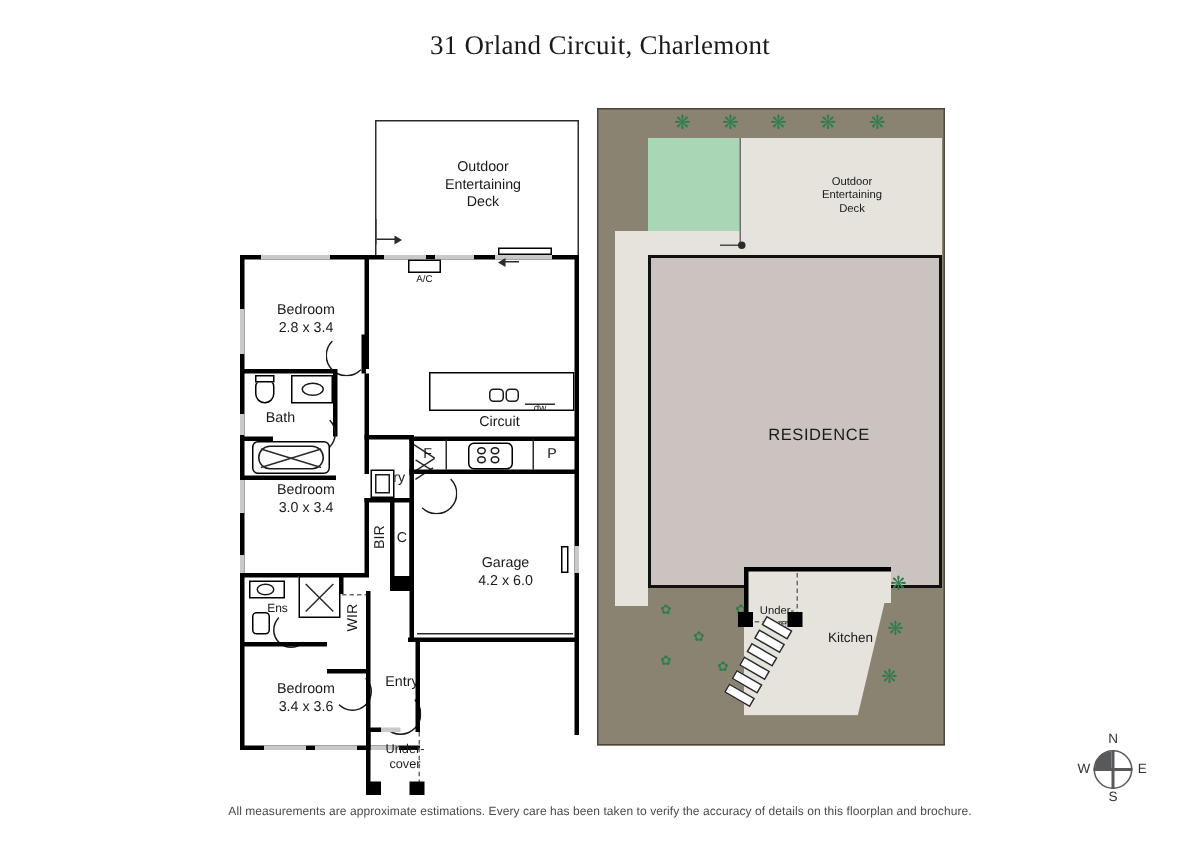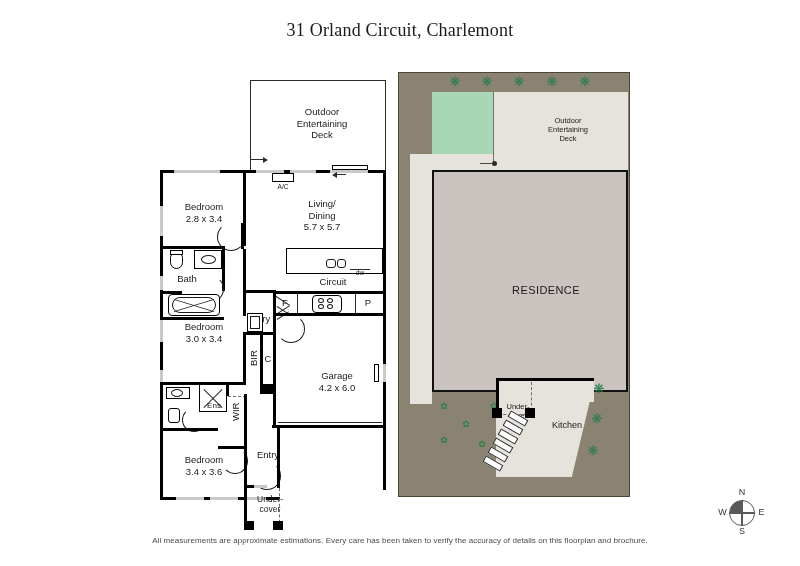--- a/index.html
+++ b/index.html
@@ -28,21 +28,21 @@
   }
 
   
   .plan{position:absolute;}
   .wall{position:absolute;background:#000;}
   .thin{position:absolute;background:#2b2b2b;}
   .wl{position:absolute;border:1px solid #000;background:#fff;box-sizing:border-box;}
   .win{position:absolute;background:#c9c9c9;}
   .blk{position:absolute;background:#000;}
   .lbl{position:absolute;text-align:center;font-size:9.5px;line-height:11px;color:#1a1a1a;white-space:nowrap;}
-  .lbl.sm{font-size:8px;line-height:9px;margin-left:29px;}
+  .lbl.sm{font-size:8px;line-height:9px;}
   .lbl.xs{font-size:6.5px;line-height:7.5px;}
   .lbl.vert{writing-mode:vertical-rl;transform:rotate(180deg);white-space:nowrap;}
   .room{position:absolute;text-align:center;font-size:9.5px;line-height:11.5px;color:#1a1a1a;}
   .swing{position:absolute;border:1px solid #1a1a1a;border-radius:50%;
          border-right-color:transparent;border-top-color:transparent;background:transparent;}
   .dot{position:absolute;border:1px solid #1a1a1a;background:#fff;box-sizing:border-box;}
   .dash{position:absolute;border-left:1px dashed #6d6d6d;}
   .dashb{position:absolute;border-top:1px dashed #6d6d6d;}
 
   
@@ -127,25 +127,20 @@
 
     <div class="wall" style="left:83px;top:100px;width:2.5px;height:76px;"></div>
     <div class="wall" style="left:0px;top:176px;width:63px;height:2.5px;"></div>
     <div class="room" style="left:8px;top:131px;width:72px;">
       <span>Bedroom</span><br>
       <span>2.8 x 3.4</span>
     </div>
     <div class="swing" style="left:57px;top:153px;width:26px;height:26px;"></div>
     <div class="wall" style="left:81px;top:153px;width:2.5px;height:26px;"></div>
 
-    <div class="room" style="left:120px;top:128px;width:84px;">
-      <span>Living/</span><br>
-      <span>Dining</span><br>
-      <span>5.7 x 5.7</span>
-    </div>
 
     <div class="wl" style="left:10px;top:183px;width:13px;height:16px;border-radius:5px 5px 7px 7px;"></div>
     <div class="wl" style="left:10px;top:180px;width:13px;height:5px;"></div>
     <div class="wl" style="left:34px;top:180px;width:28px;height:19px;"></div>
     <div class="dot" style="left:41px;top:185px;width:15px;height:9px;border-radius:50%;"></div>
     <div class="wall" style="left:62px;top:176px;width:2.5px;height:45px;"></div>
     <div class="lbl" style="left:5px;top:203px;width:44px;">Bath</div>
     <div class="swing" style="left:38px;top:206px;width:24px;height:24px;transform:rotate(-90deg);"></div>
     <div class="wall" style="left:0px;top:221px;width:22px;height:2.5px;"></div>
 

